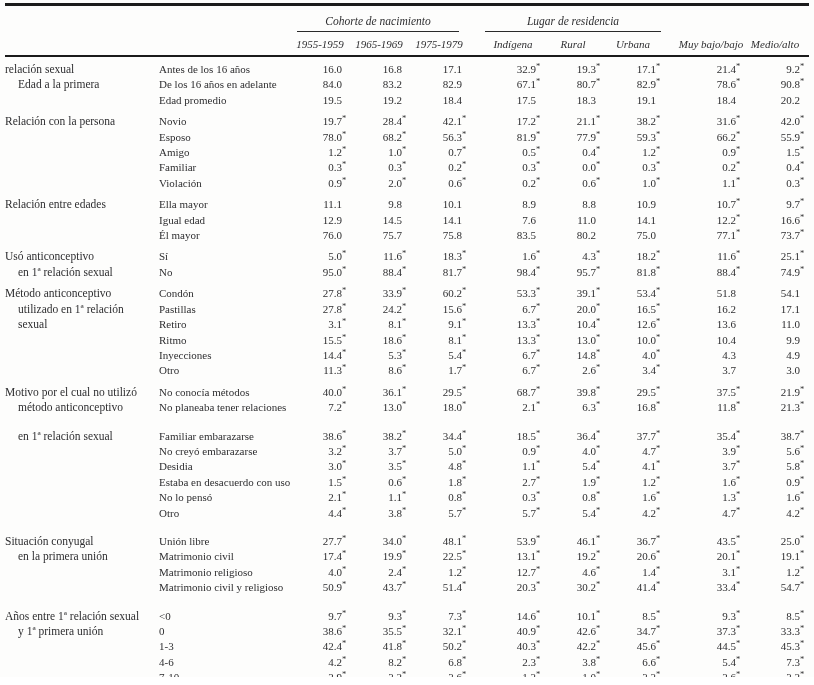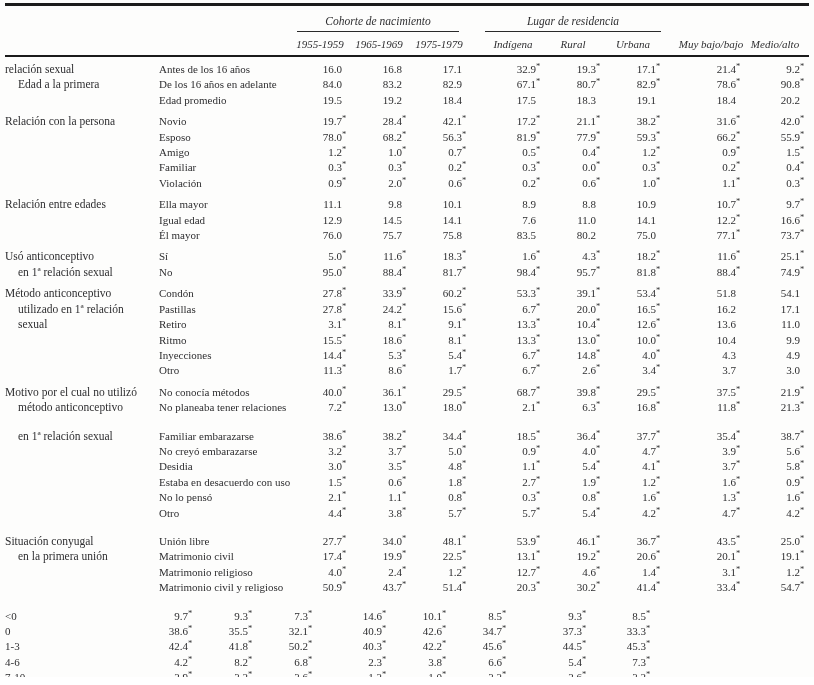--- a/index.html
+++ b/index.html
@@ -1227,20 +1227,24 @@
               <span class="star">*</span>
             </div>
             <div class="val">
               <span class="num">54.7</span>
               <span class="star">*</span>
             </div>
           </div>
         </div>
       </div>
       <div class="group gap-large">
+        <div class="glabel">
+          <div>Años entre 1ª relación sexual</div>
+          <div>y 1ª primera unión</div>
+        </div>
         <div class="grows">
           <div class="row">
             <div class="cat">&lt;0</div>
             <div class="val">
               <span class="num">9.7</span>
               <span class="star">*</span>
             </div>
             <div class="val">
               <span class="num">9.3</span>
               <span class="star">*</span>

